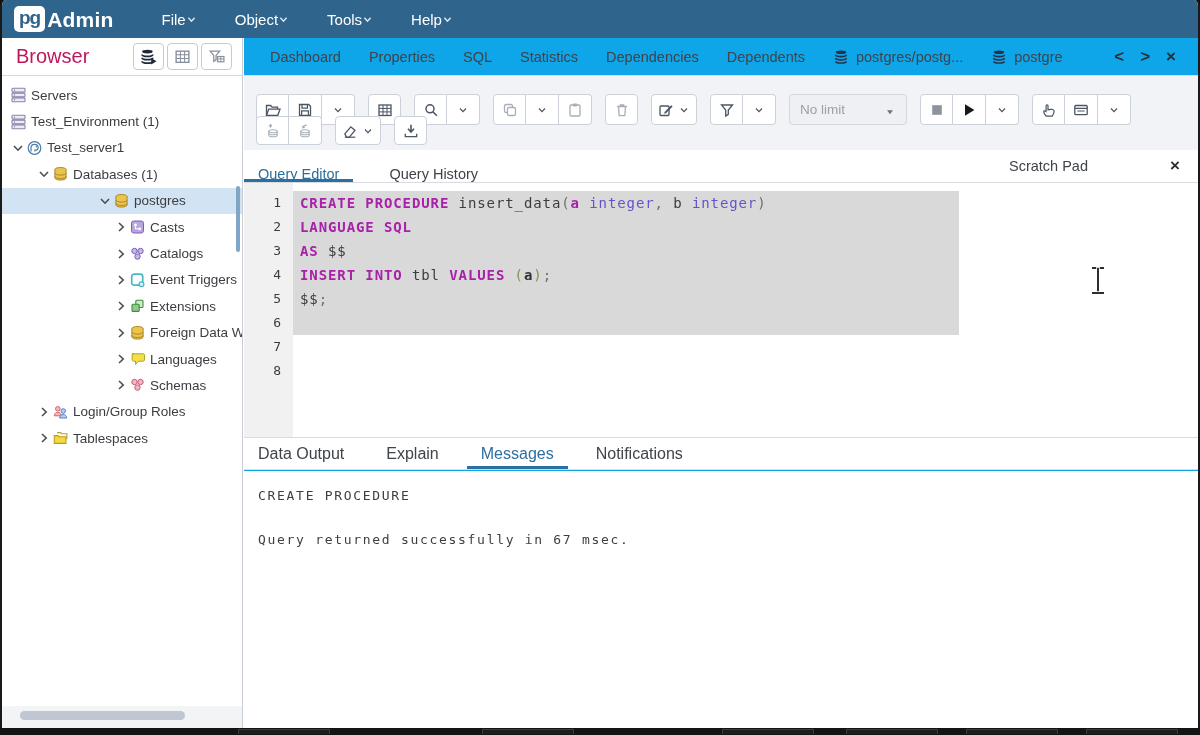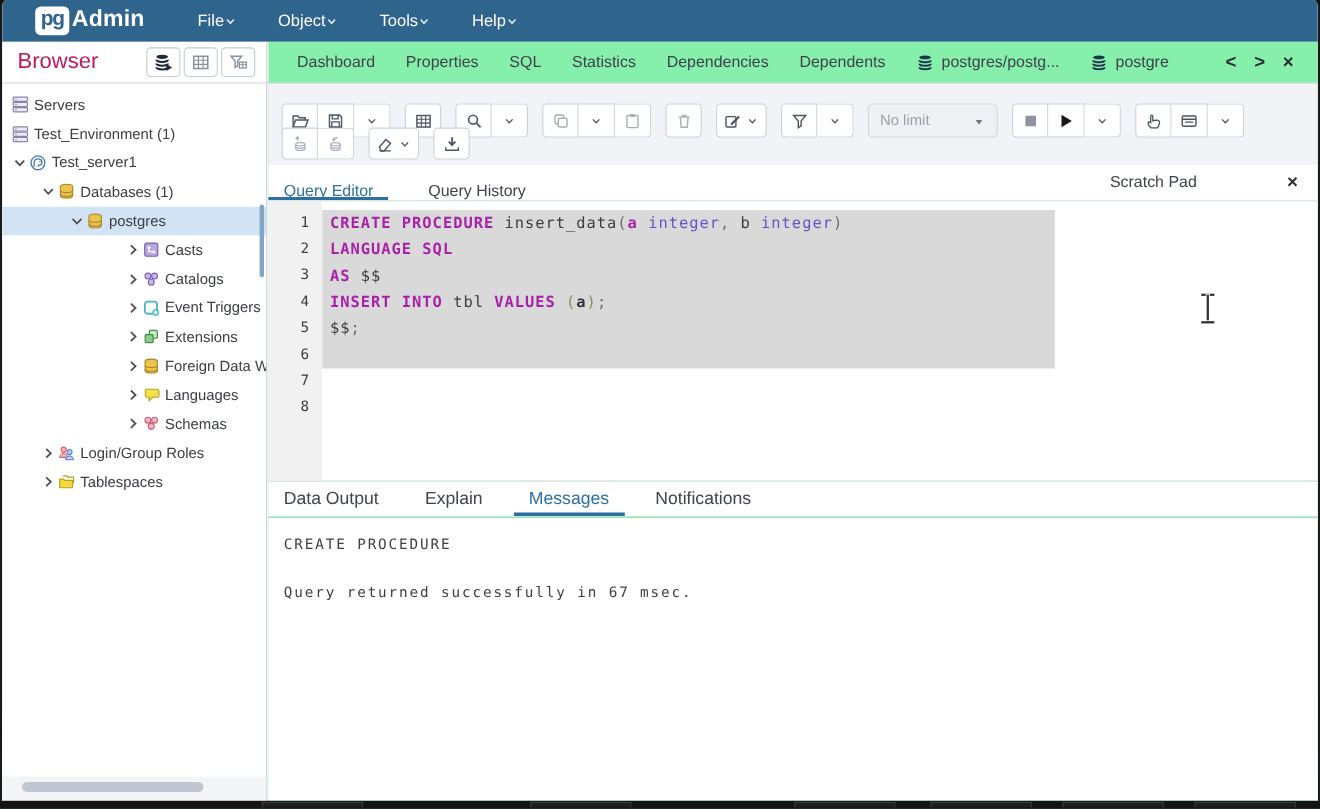--- a/index.html
+++ b/index.html
@@ -4,50 +4,50 @@
 <style>
   * { margin:0; padding:0; box-sizing:border-box; }
   html,body { width:1200px; height:735px; overflow:hidden; background:#101010;
     font-family:"Liberation Sans", sans-serif; }
   .app { position:absolute; inset:0 0 7px 0; background:#fff; border-left:2px solid #1a1a1a;
     border-right:2px solid #1a1a1a; border-radius:6px 6px 0 0; overflow:hidden; }
 
   
   .titlebar { position:absolute; top:0; left:0; right:0; height:38px; background:#2f648c;
     display:flex; align-items:center; padding-left:12px; }
-  .logo { display:flex; align-items:flex-start; margin-right:36px;margin-left:18px; }
+  .logo { display:flex; align-items:flex-end; margin-right:36px; }
   .logo-pg { background:#fff; color:#2f648c; font-weight:bold; font-size:19px;
     padding:1px 5px 3px 5px; border-radius:5px; letter-spacing:-1px; }
   .logo-admin { color:#fff; font-weight:bold; font-size:21px; margin-left:2px; letter-spacing:0.2px; }
   .menu-item { color:#fff; font-size:15px; font-weight:500; margin-right:14px; padding:6px 12px;
     display:flex; align-items:center; cursor:default; }
   .menu-item .chev { width:11px; height:11px; color:#dbe6ef; }
 
   
   .sidebar { position:absolute; top:38px; left:0; width:241px; bottom:0; background:#fff;
     border-right:1px solid #c9ced6; }
-  .main { position:absolute; top:38px; left:242px; right:0; bottom:0; background:#86efac;padding-left:18px; }
+  .main { position:absolute; top:38px; left:242px; right:0; bottom:0; background:#0ea5e9;padding-left:18px; }
 
   
   .sb-header { position:absolute; top:0; left:0; right:0; height:38px; border-bottom:1px solid #d4d8de;
     display:flex; align-items:center; padding:0 10px 0 14px; }
   .sb-title { font-size:20px; color:#be185d; flex:1; }
   .sb-btn { width:31px; height:27px; border:1px solid #c6cbd3; border-radius:4px; background:#fff;
     display:flex; align-items:center; justify-content:center; margin-left:3px; color:#87909c; }
   .sb-btn.dark { color:#1f2a38; }
   .sb-btn span { width:17px; height:17px; display:block; }
 
   .tree { position:absolute; top:39px; left:0; right:0; bottom:22px; overflow:hidden; padding-top:5px; }
   .trow { height:26.4px; display:flex; align-items:center; font-size:13.5px; color:#3a3d42;
     white-space:nowrap; }
   .trow.selected { background:#d2e3f3; }
   .texp { width:16px; height:16px; flex:0 0 16px; color:#4a4d52; display:flex; align-items:center; justify-content:center; }
   .ticon { width:17px; height:16px; flex:0 0 17px; margin-right:4px; }
   .ticon svg, .texp svg, .sb-btn svg, .tb-icn svg, .chev svg, .tab-dbicon svg { width:100%; height:100%; display:block; }
-  .ind0 { padding-left:8px; } .ind1 { padding-left:34px; } .ind2 { padding-left:60px; } .ind3 { padding-left:111px; }
+  .ind0 { padding-left:8px; } .ind1 { padding-left:34px; } .ind2 { padding-left:95px; } .ind3 { padding-left:111px; }
 
   .sb-vthumb { position:absolute; right:2px; top:148px; width:4px; height:66px; background:#7fa6c6; border-radius:2px; }
   .sb-hscroll { position:absolute; left:0; right:0; bottom:0; height:22px; background:#f3f4f6; }
   .sb-hthumb { position:absolute; left:18px; top:5px; width:165px; height:9px; background:#c0c7d2; border-radius:5px; }
 
   
   .tabstrip { position:absolute; top:0; left:0; right:0; height:38px; border-bottom:1px solid #d8dce1;
     display:flex; align-items:center; padding:0 12px; }
   .mtab { font-size:14.5px; color:#3f434a; padding:0 14px; display:flex; align-items:center; gap:7px; height:100%; }
   .tab-dbicon { width:16px; height:15px; color:#20344a; }

